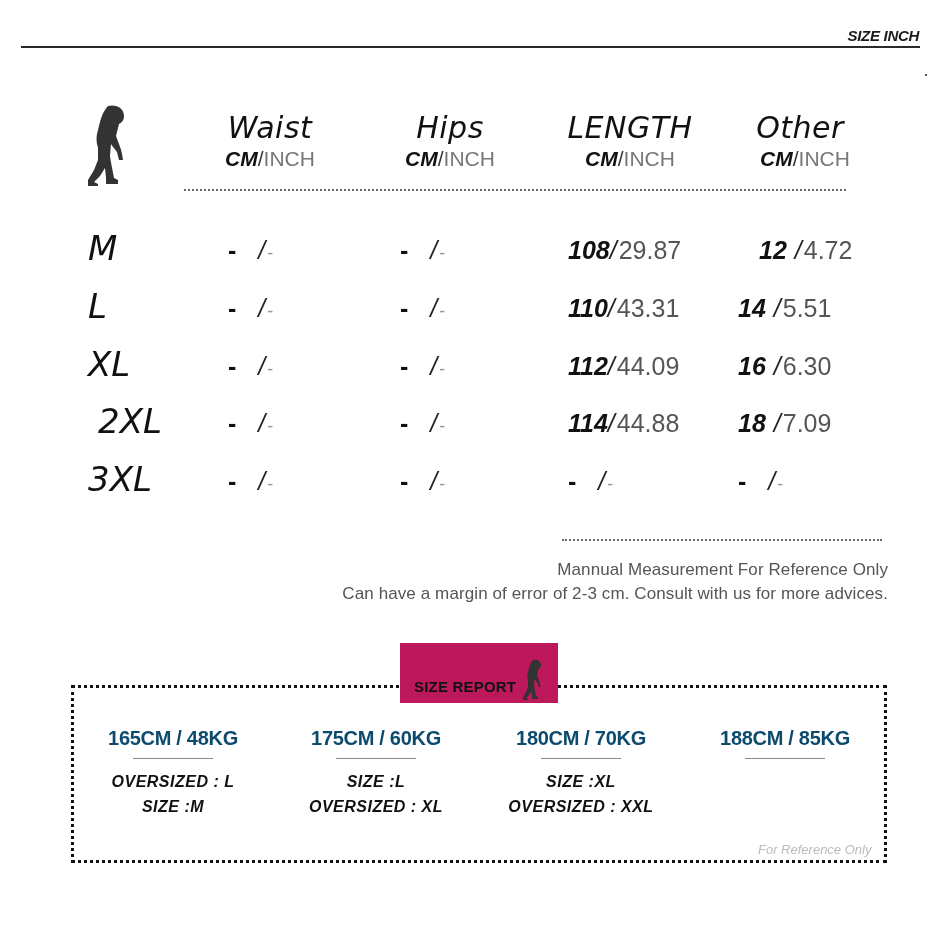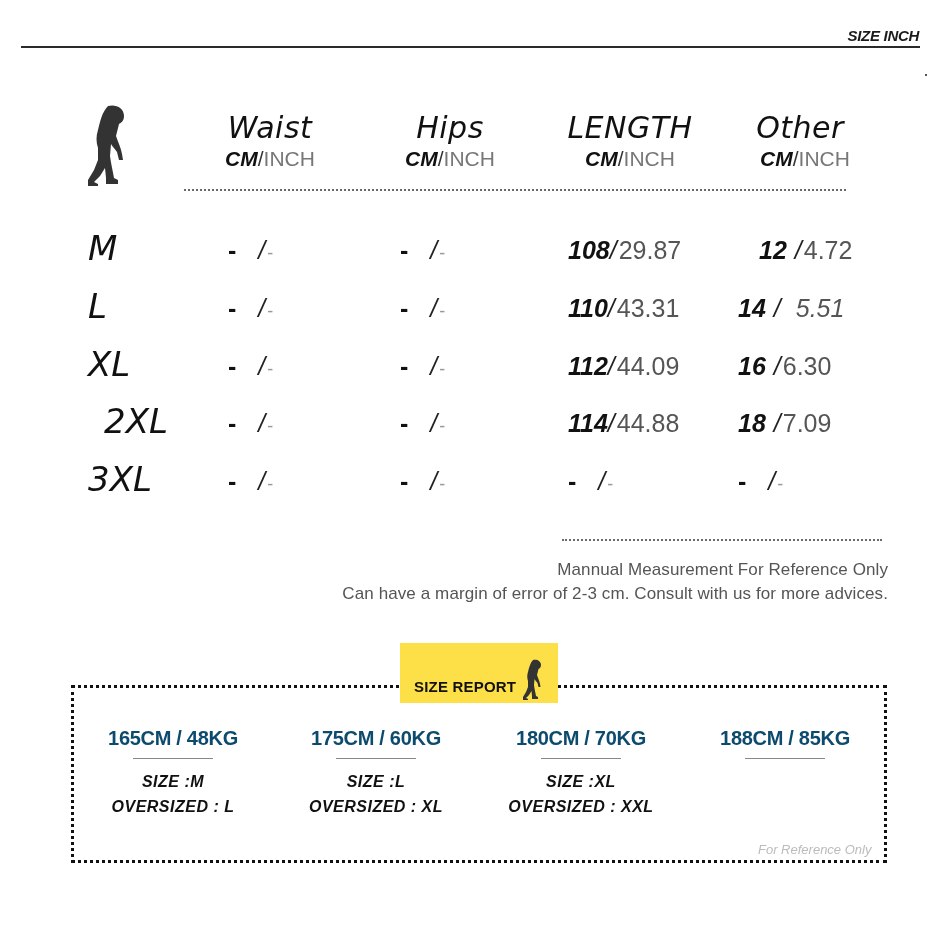--- a/index.html
+++ b/index.html
@@ -28,21 +28,21 @@
   .cell .cm { font-weight:bold; font-style:italic; color:#111; }
   .cell .slash { color:#222; font-weight:normal; font-style:italic; }
   .cell .inch { color:#555; font-weight:normal; }
   .cell .dash-cm { font-weight:bold; color:#111; }
   .cell .dash-inch { color:#999; font-size:18px; }
 
   .note { right:62px; font-size:17px; color:#555; text-align:right; white-space:nowrap; letter-spacing:0.1px; }
 
   .report-box { left:71px; top:685px; width:816px; height:178px;
                 border:3px dotted #111; box-sizing:border-box; }
-  .report-title-wrap { left:400px; top:643px; height:60px; background:#fde047; padding:0 14px; display:flex; align-items:flex-end; gap:6px; }
+  .report-title-wrap { left:400px; top:643px; height:60px; background:#be185d; padding:0 14px; display:flex; align-items:flex-end; gap:6px; }
   .report-title { font-size:15px; font-weight:bold; color:#111; letter-spacing:0.2px; padding-bottom:8px; }
 
   .report-col { width:200px; text-align:center; }
   .report-hw { font-size:20px; font-weight:bold; color:#0c4a6e; letter-spacing:-0.3px; line-height:24px; }
   .report-rule { width:80px; height:1px; background:#888; margin:8px auto 10px; }
   .report-line { font-size:16px; font-weight:bold; font-style:italic; color:#111; letter-spacing:0.5px; line-height:25px; }
   .ref-only { left:758px; top:842px; font-size:13px; color:#bbb; font-style:italic; }
 </style>
 </head>
 <body>
@@ -77,27 +77,27 @@
 <div id="rows">
     <div class="abs size-label" style="left: 88px; top: 228px;">M</div>
     <div class="abs cell" style="left: 228px; top: 235px;"><span class="dash-cm">-</span><span class="slash" style="margin-left: 22px;">/</span><span class="dash-inch" style="margin-left: 2px;">-</span></div>
     <div class="abs cell" style="left: 400px; top: 235px;"><span class="dash-cm">-</span><span class="slash" style="margin-left: 22px;">/</span><span class="dash-inch" style="margin-left: 2px;">-</span></div>
     <div class="abs cell" style="left: 568px; top: 235px;"><span class="cm">108</span><span class="slash" style="margin-left: 0px;">/</span><span class="inch" style="margin-left: 2px;">29.87</span></div>
     <div class="abs cell" style="left: 738px; top: 235px; margin-left: 21px;"><span class="cm">12</span><span class="slash" style="margin-left: 8px;">/</span><span class="inch" style="margin-left: 2px;">4.72</span></div>
     <div class="abs size-label" style="left: 88px; top: 286px;">L</div>
     <div class="abs cell" style="left: 228px; top: 293px;"><span class="dash-cm">-</span><span class="slash" style="margin-left: 22px;">/</span><span class="dash-inch" style="margin-left: 2px;">-</span></div>
     <div class="abs cell" style="left: 400px; top: 293px;"><span class="dash-cm">-</span><span class="slash" style="margin-left: 22px;">/</span><span class="dash-inch" style="margin-left: 2px;">-</span></div>
     <div class="abs cell" style="left: 568px; top: 293px;"><span class="cm">110</span><span class="slash" style="margin-left: 0px;">/</span><span class="inch" style="margin-left: 2px;">43.31</span></div>
-    <div class="abs cell" style="left: 738px; top: 293px;"><span class="cm">14</span><span class="slash" style="margin-left: 8px;">/</span><span class="inch" style="margin-left: 15px; font-style: italic;">5.51</span></div>
+    <div class="abs cell" style="left: 738px; top: 293px;"><span class="cm">14</span><span class="slash" style="margin-left: 8px;">/</span><span class="inch" style="margin-left: 2px;">5.51</span></div>
     <div class="abs size-label" style="left: 88px; top: 344px;">XL</div>
     <div class="abs cell" style="left: 228px; top: 351px;"><span class="dash-cm">-</span><span class="slash" style="margin-left: 22px;">/</span><span class="dash-inch" style="margin-left: 2px;">-</span></div>
     <div class="abs cell" style="left: 400px; top: 351px;"><span class="dash-cm">-</span><span class="slash" style="margin-left: 22px;">/</span><span class="dash-inch" style="margin-left: 2px;">-</span></div>
     <div class="abs cell" style="left: 568px; top: 351px;"><span class="cm">112</span><span class="slash" style="margin-left: 0px;">/</span><span class="inch" style="margin-left: 2px;">44.09</span></div>
     <div class="abs cell" style="left: 738px; top: 351px;"><span class="cm">16</span><span class="slash" style="margin-left: 8px;">/</span><span class="inch" style="margin-left: 2px; text-align: center;">6.30</span></div>
-    <div class="abs size-label" style="left: 104px; top: 401px;">2XL</div>
+    <div class="abs size-label" style="left: 98px; top: 401px;">2XL</div>
     <div class="abs cell" style="left: 228px; top: 408px;"><span class="dash-cm">-</span><span class="slash" style="margin-left: 22px;">/</span><span class="dash-inch" style="margin-left: 2px;">-</span></div>
     <div class="abs cell" style="left: 400px; top: 408px;"><span class="dash-cm">-</span><span class="slash" style="margin-left: 22px;">/</span><span class="dash-inch" style="margin-left: 2px;">-</span></div>
     <div class="abs cell" style="left: 568px; top: 408px;"><span class="cm">114</span><span class="slash" style="margin-left: 0px;">/</span><span class="inch" style="margin-left: 2px;">44.88</span></div>
     <div class="abs cell" style="left: 738px; top: 408px;"><span class="cm">18</span><span class="slash" style="margin-left: 8px;">/</span><span class="inch" style="margin-left: 2px;">7.09</span></div>
     <div class="abs size-label" style="left: 88px; top: 459px;">3XL</div>
     <div class="abs cell" style="left: 228px; top: 466px;"><span class="dash-cm">-</span><span class="slash" style="margin-left: 22px;">/</span><span class="dash-inch" style="margin-left: 2px;">-</span></div>
     <div class="abs cell" style="left: 400px; top: 466px;"><span class="dash-cm">-</span><span class="slash" style="margin-left: 22px;">/</span><span class="dash-inch" style="margin-left: 2px;">-</span></div>
     <div class="abs cell" style="left: 568px; top: 466px;"><span class="dash-cm">-</span><span class="slash" style="margin-left: 22px;">/</span><span class="dash-inch" style="margin-left: 2px;">-</span></div>
     <div class="abs cell" style="left: 738px; top: 466px;"><span class="dash-cm">-</span><span class="slash" style="margin-left: 22px;">/</span><span class="dash-inch" style="margin-left: 2px;">-</span></div>
   </div>
@@ -111,22 +111,22 @@
   <span class="report-title">SIZE REPORT</span>
   <svg width="22" height="46" viewBox="0 0 44 84">
     <path class="figure" d="M22 2 C30 0 38 4 38 12 C38 17 35 19 33 20 C32 24 31 28 30 32 C32 38 35 44 36 50 L37 56 L33 56 L31 48 C28 44 26 42 25 40 L24 52 C25 60 27 68 28 74 L32 76 L32 80 L20 80 L20 74 L19 64 L14 72 L8 78 L12 80 L12 82 L2 82 L2 76 L8 66 L12 56 L12 44 C10 38 10 32 12 26 C14 18 16 8 22 2 Z"></path>
   </svg>
 </div>
 
 <div id="report-cols">
     <div class="abs report-col" style="left: 73px; top: 726px;">
       <div class="report-hw">165CM / 48KG</div>
       <div class="report-rule"></div>
+      <div class="report-line">OVERSIZED : L</div>
       <div class="report-line">SIZE  :M</div>
-      <div class="report-line">OVERSIZED : L</div>
     </div>
     <div class="abs report-col" style="left: 276px; top: 726px;">
       <div class="report-hw">175CM / 60KG</div>
       <div class="report-rule"></div>
       <div class="report-line">SIZE  :L</div>
       <div class="report-line">OVERSIZED : XL</div>
     </div>
     <div class="abs report-col" style="left: 481px; top: 726px;">
       <div class="report-hw">180CM / 70KG</div>
       <div class="report-rule"></div>

